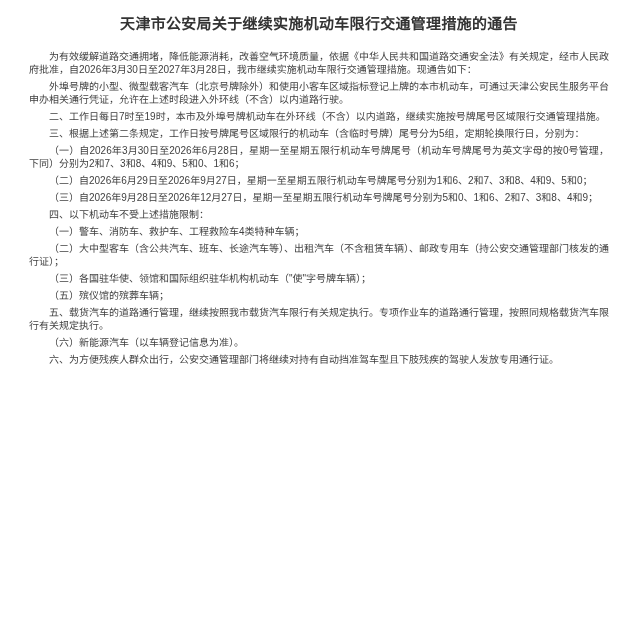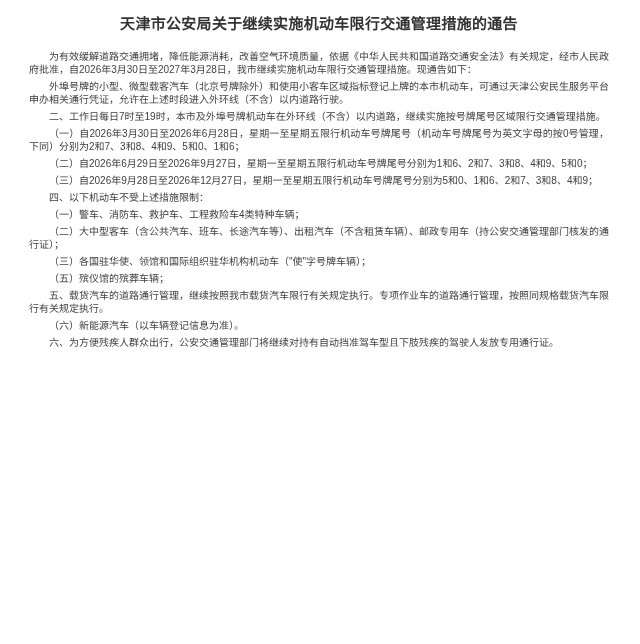--- a/index.html
+++ b/index.html
@@ -41,20 +41,21 @@
 </style>
 </head>
 <body>
 
 <div class="page">
   <h1 class="doc-title">天津市公安局关于继续实施机动车限行交通管理措施的通告</h1>
   <div class="doc-body">
       <p class="para">为有效缓解道路交通拥堵，降低能源消耗，改善空气环境质量，依据《中华人民共和国道路交通安全法》有关规定，经市人民政府批准，自2026年3月30日至2027年3月28日，我市继续实施机动车限行交通管理措施。现通告如下：</p>
       <p class="para">外埠号牌的小型、微型载客汽车（北京号牌除外）和使用小客车区域指标登记上牌的本市机动车，可通过天津公安民生服务平台申办相关通行凭证，允许在上述时段进入外环线（不含）以内道路行驶。</p>
       <p class="para">二、工作日每日7时至19时，本市及外埠号牌机动车在外环线（不含）以内道路，继续实施按号牌尾号区域限行交通管理措施。</p>
+      <p class="para">三、根据上述第二条规定，工作日按号牌尾号区域限行的机动车（含临时号牌）尾号分为5组，定期轮换限行日，分别为：</p>
       <p class="para">（一）自2026年3月30日至2026年6月28日，星期一至星期五限行机动车号牌尾号（机动车号牌尾号为英文字母的按0号管理，下同）分别为2和7、3和8、4和9、5和0、1和6；</p>
       <p class="para">（二）自2026年6月29日至2026年9月27日，星期一至星期五限行机动车号牌尾号分别为1和6、2和7、3和8、4和9、5和0；</p>
       <p class="para">（三）自2026年9月28日至2026年12月27日，星期一至星期五限行机动车号牌尾号分别为5和0、1和6、2和7、3和8、4和9；</p>
       <p class="para">四、以下机动车不受上述措施限制：</p>
       <p class="para">（一）警车、消防车、救护车、工程救险车4类特种车辆；</p>
       <p class="para">（二）大中型客车（含公共汽车、班车、长途汽车等）、出租汽车（不含租赁车辆）、邮政专用车（持公安交通管理部门核发的通行证）；</p>
       <p class="para">（三）各国驻华使、领馆和国际组织驻华机构机动车（"使"字号牌车辆）；</p>
       <p class="para">（五）殡仪馆的殡葬车辆；</p>
       <p class="para">五、载货汽车的道路通行管理，继续按照我市载货汽车限行有关规定执行。专项作业车的道路通行管理，按照同规格载货汽车限行有关规定执行。</p>
       <p class="para">（六）新能源汽车（以车辆登记信息为准）。</p>

